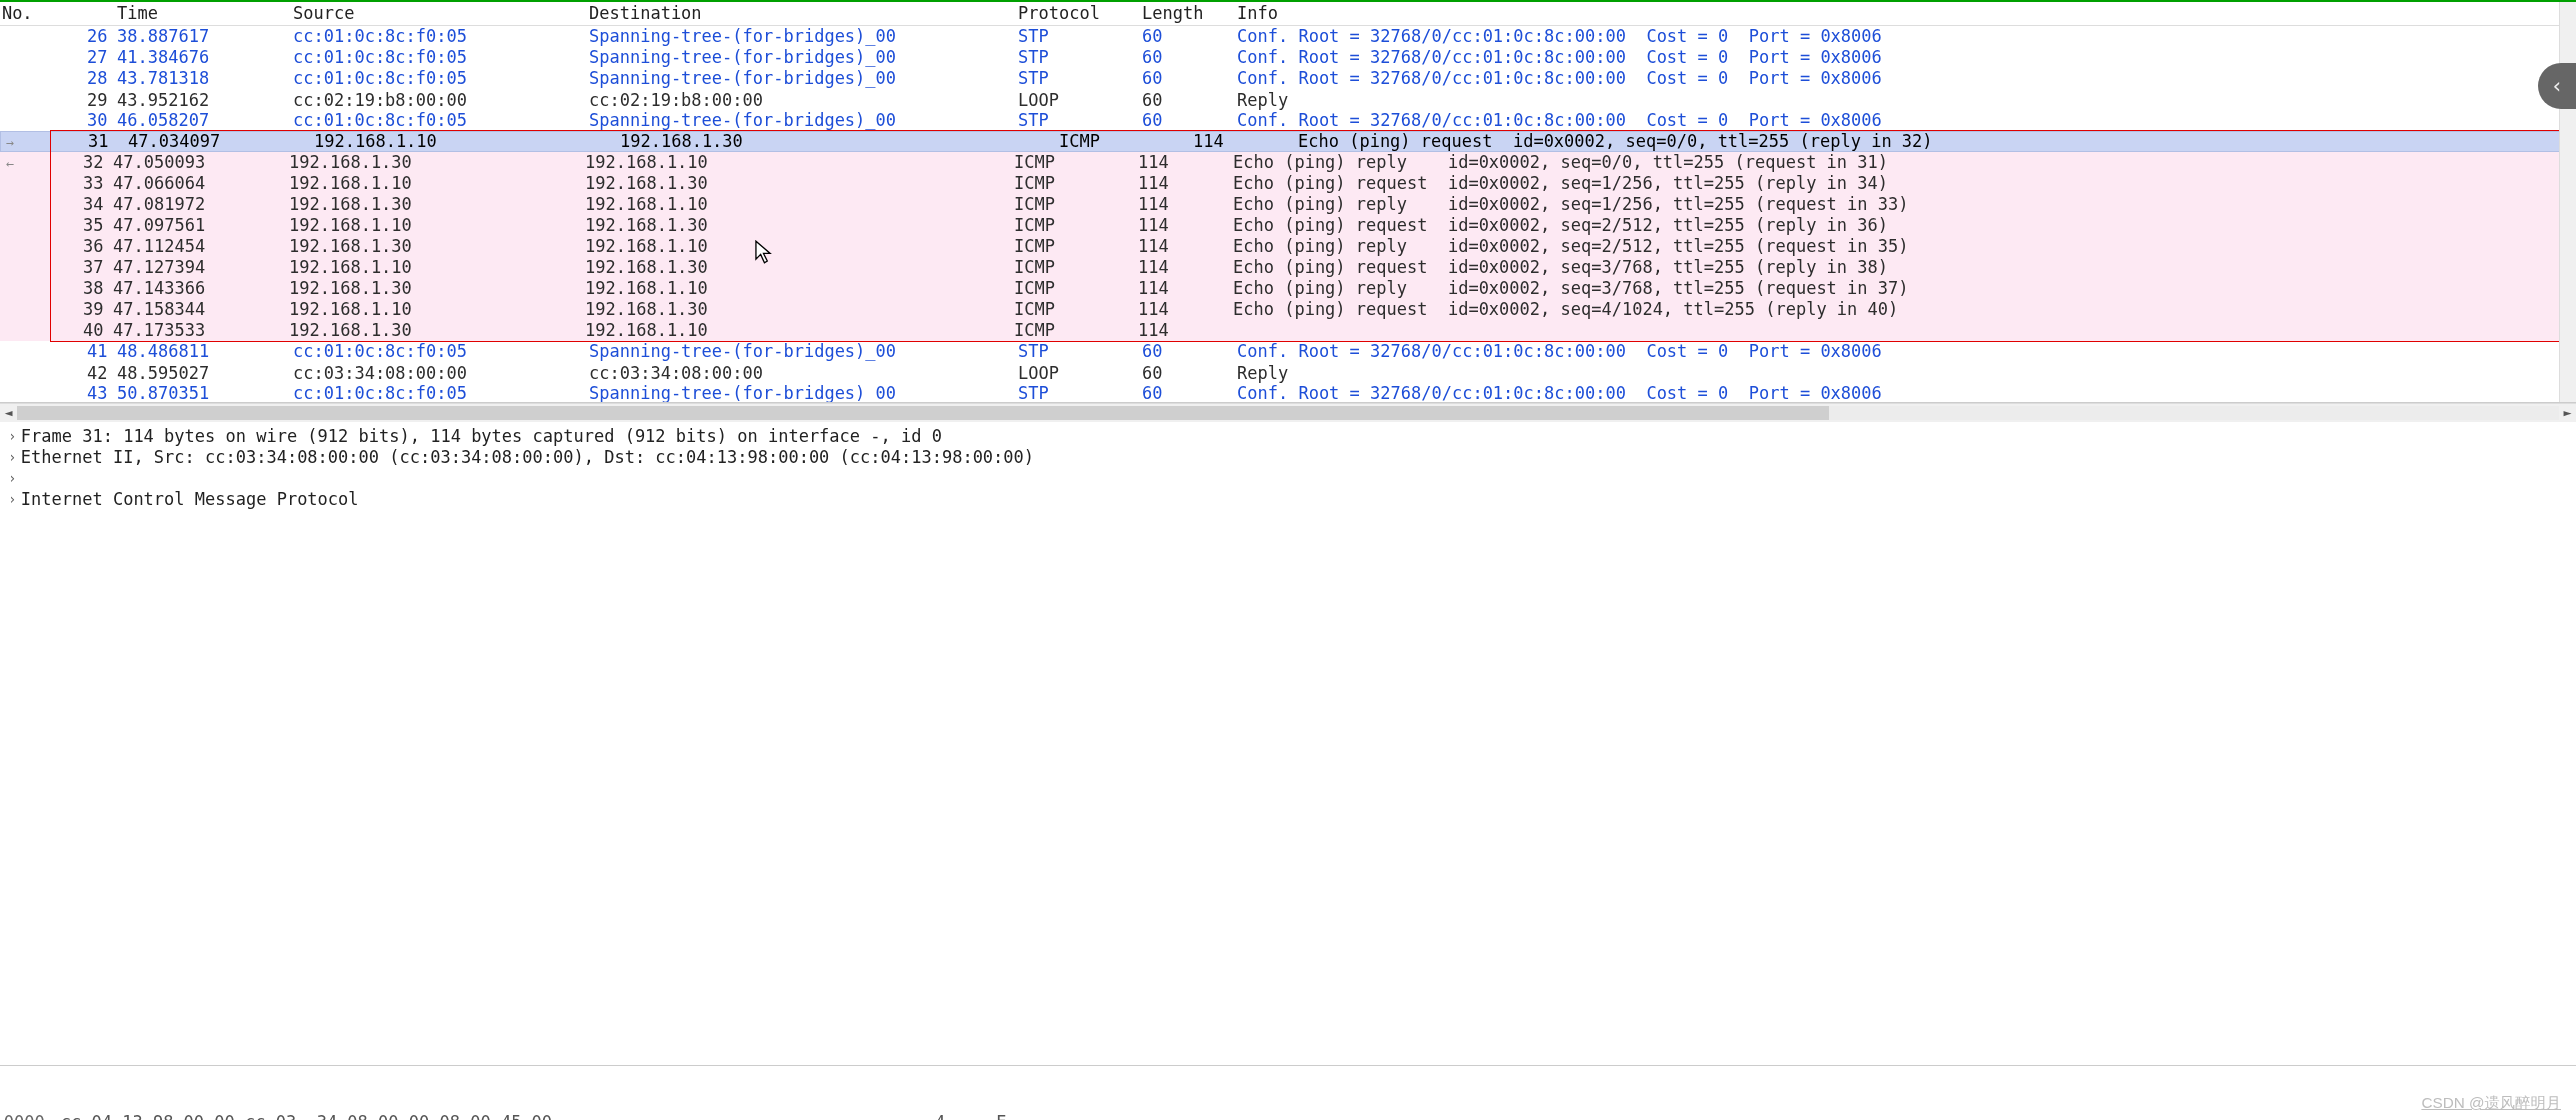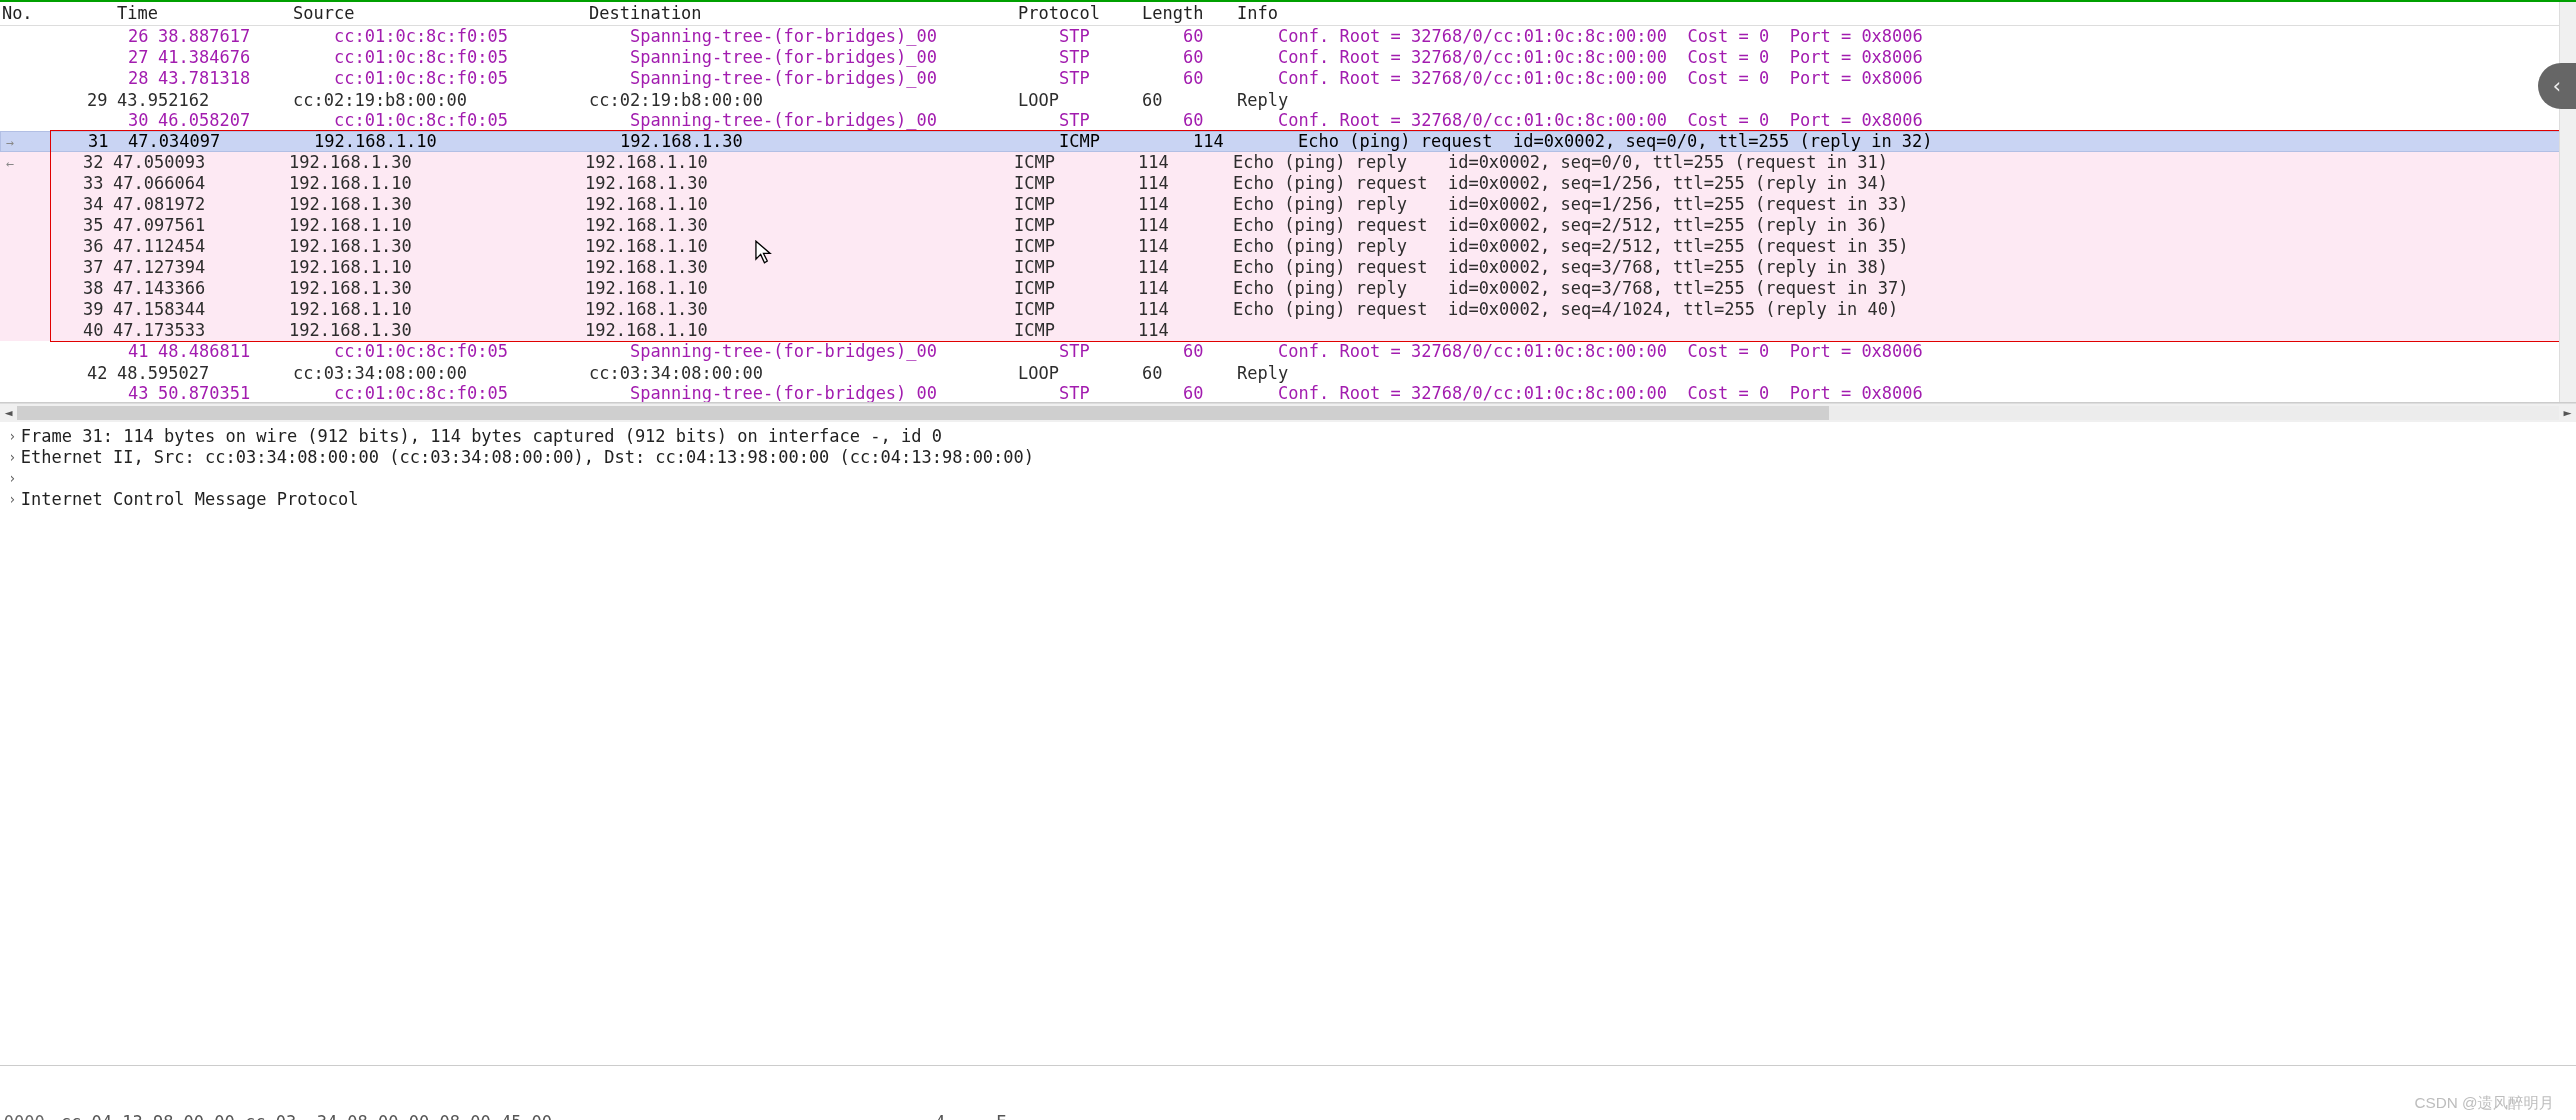--- a/index.html
+++ b/index.html
@@ -42,21 +42,21 @@
   .col-time  { width: 176px; }
   .col-src   { width: 296px; }
   .col-dst   { width: 429px; }
   .col-proto { width: 124px; }
   .col-len   { width: 95px; text-align: left; }
   .col-info  { flex: 1; }
 
   .packet-header .col-no   { text-align: left; width: 117px; margin-left: -52px; padding-left: 1.9px;}
   .packet-header .col-time { width: 176px; }
 
-  .row-faded { color: #a21caf; margin-left: 41px; }
+  .row-faded { color: #1d4ed8; }
   .row-normal { color: #2d2d2d; align-items: flex-end; }
   .row-selected {
     background: #c9d4f3;
     color: #000;
     border: 1px solid #1f3a8a22;
     gap: 10px;
   }
   .row-pink { background: #fde9f3; color: #2d2d2d; padding-left: 48px; }
   .pink-region {
     position: absolute;
@@ -130,23 +130,24 @@
     position: fixed;
     right: 0; top: 63px;
     width: 38px; height: 46px;
     background: #666; border-top-left-radius: 23px; border-bottom-left-radius: 23px;
     display:flex; align-items:center; justify-content:center;
     color:#eee; font-size:21px;
   }
 
   .watermark {
     position: fixed;
-    right: 22px; bottom: 5.7px;
+    right: 15px; bottom: 5.7px;
     color:#bdbdbd; font-size:15.3px;
     font-family: sans-serif;
+    text-decoration: underline;
   }
 
   
   .cursor {
     position:absolute;
     pointer-events:none;
     width:17px; height:25px;
   }
 </style>
 </head>

